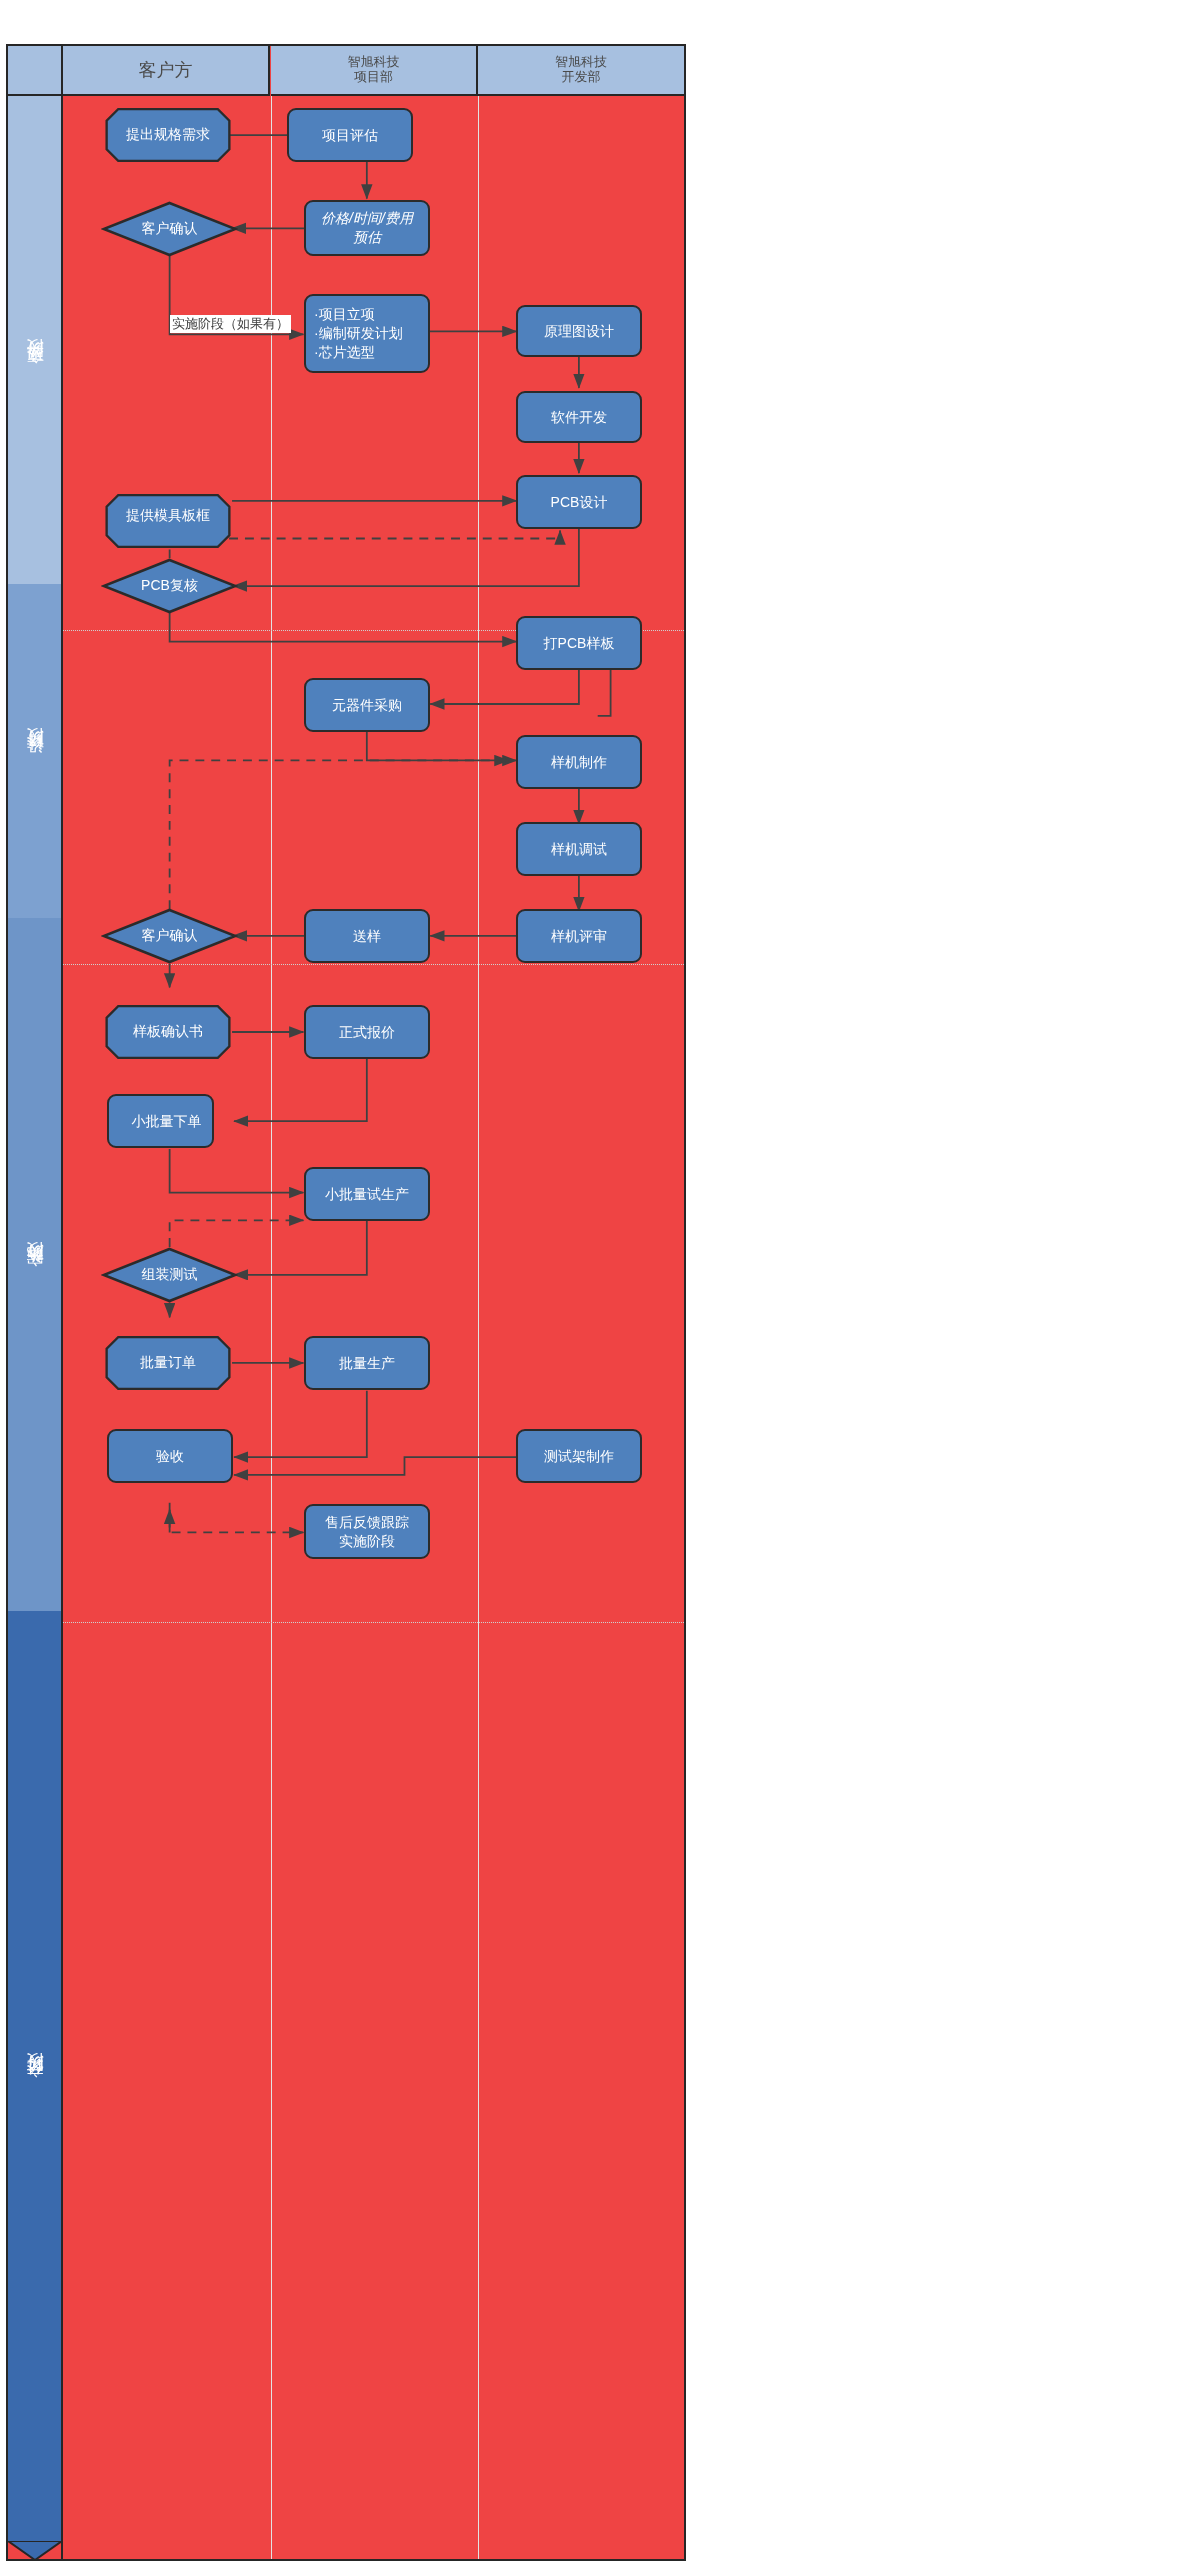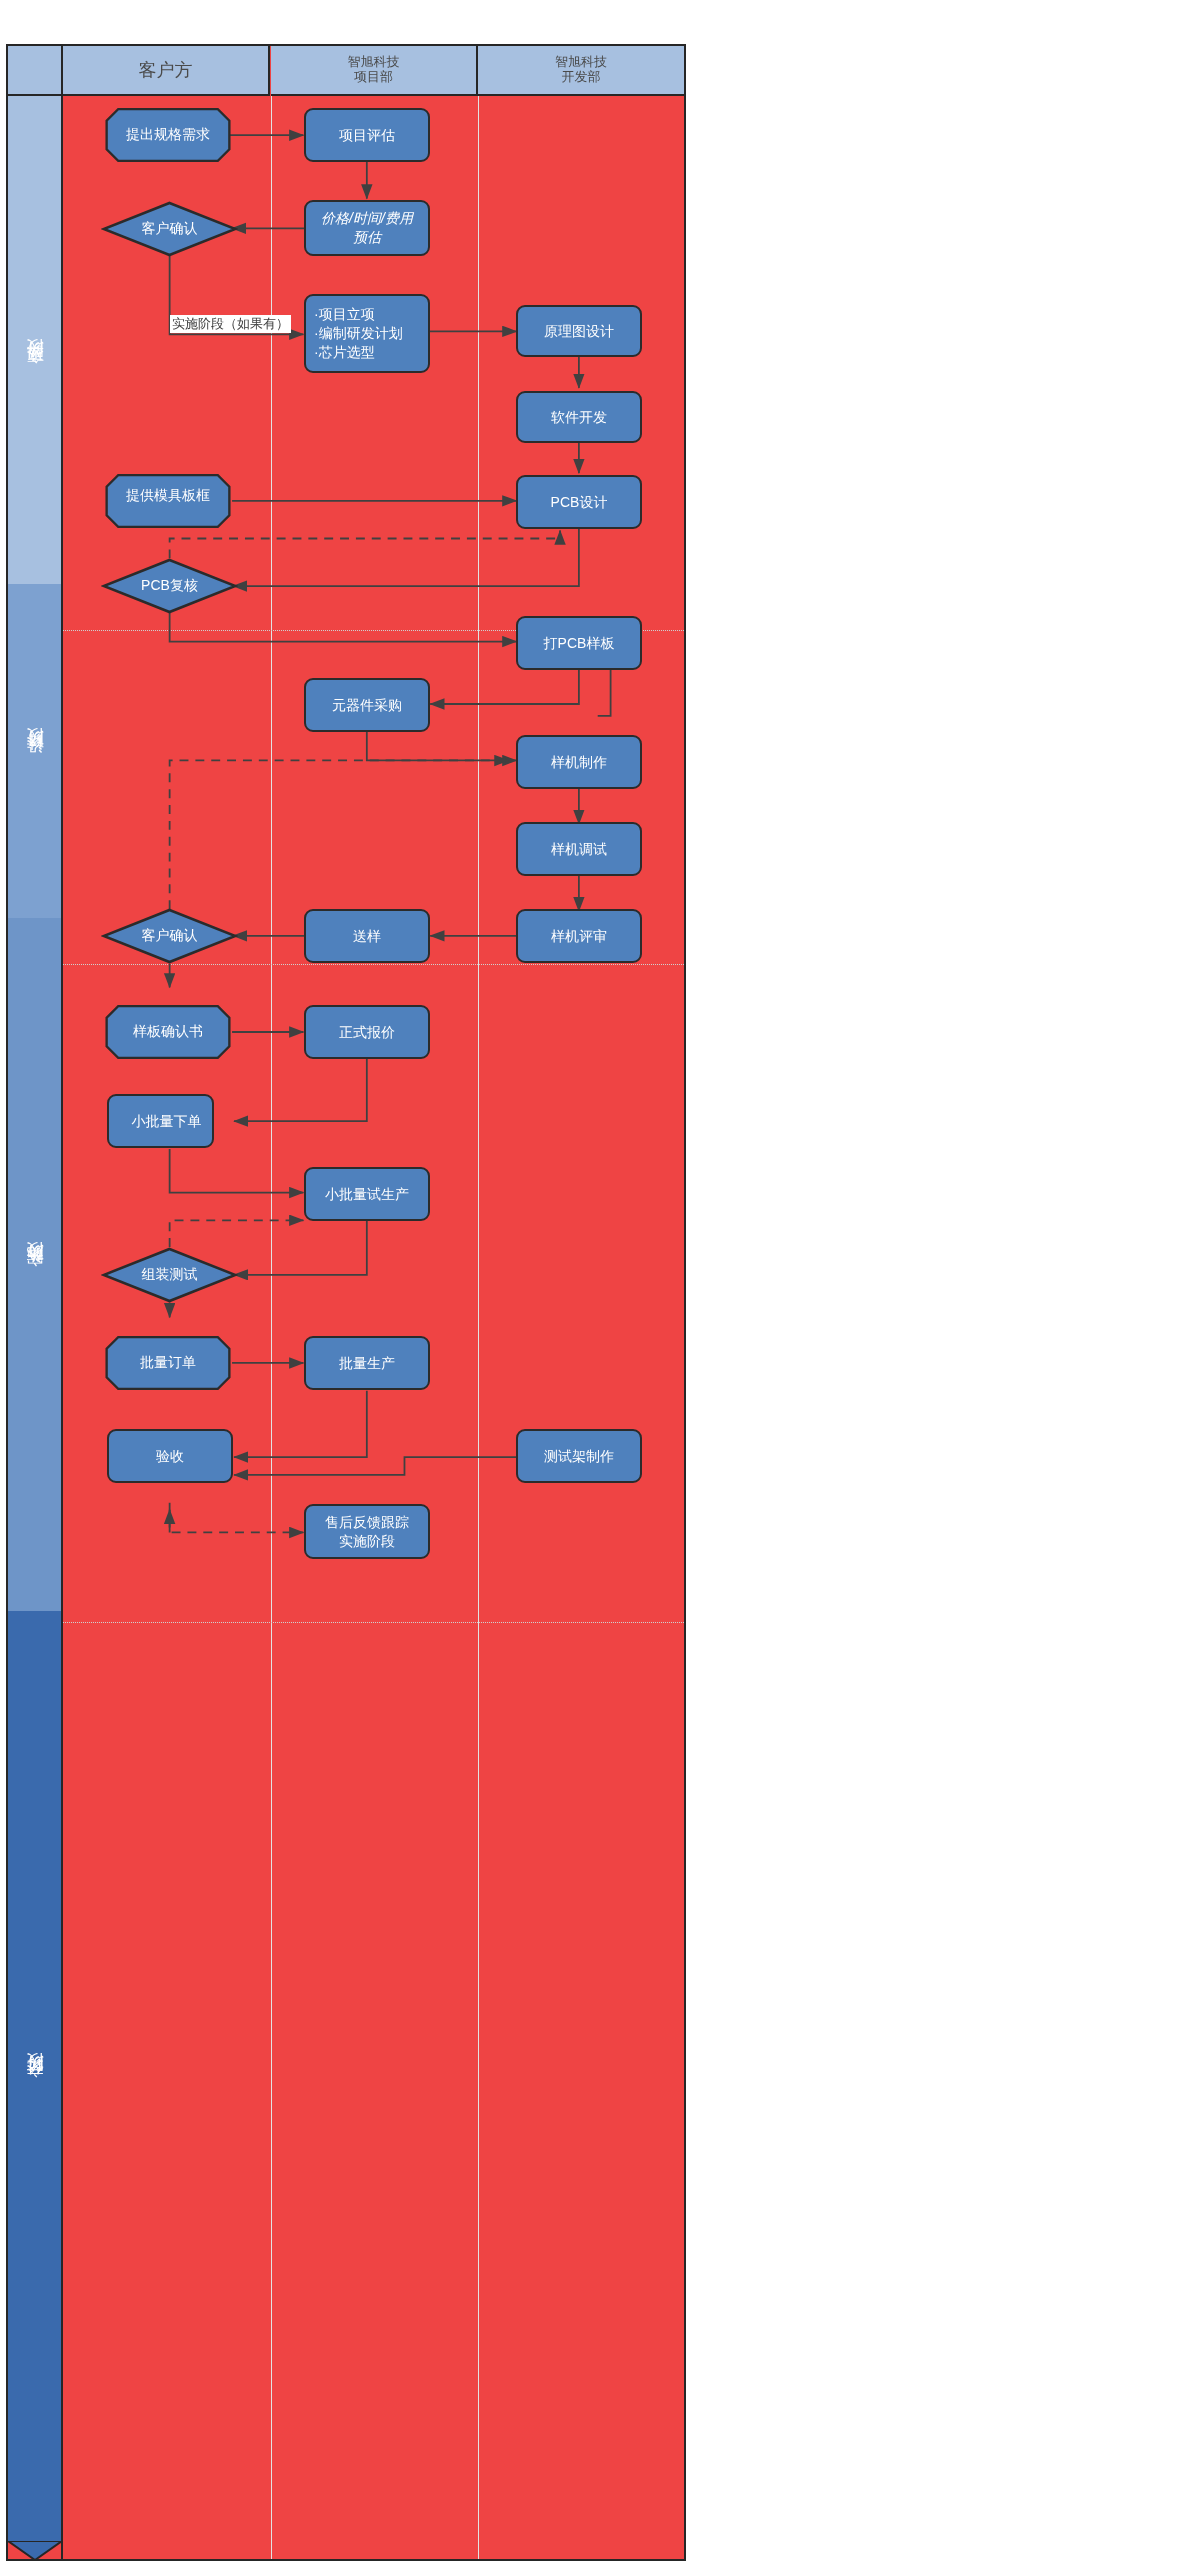--- a/index.html
+++ b/index.html
@@ -201,21 +201,21 @@
       </g>
     </svg>
 
     <div class="oct-wrap" style="left:97px;top:62px;width:126px;height:54px;">
       <svg width="126" height="54" viewBox="0 0 127 55">
         <polygon points="13,1 114,1 126,13 126,42 114,54 13,54 1,42 1,13" fill="#4f81bd" stroke="#2b2b2b" stroke-width="2.4"></polygon>
       </svg>
       <div class="txt">提出规格需求</div>
     </div>
 
-    <div class="node rect" style="left:296px;top:62px;width:126px;height:54px;">
+    <div class="node rect" style="left:279px;top:62px;width:126px;height:54px;">
       <span>项目评估</span>
     </div>
 
     <div class="node rect multiline" style="left:296px;top:154px;width:126px;height:56px;font-style:italic;">
       <span class="lines">
         <span>价格/时间/费用</span>
         <span>预估</span>
       </span>
     </div>
 
@@ -237,21 +237,21 @@
     <div class="elabel" style="left:162px;top:269px;">实施阶段（如果有）</div>
 
     <div class="node rect" style="left:508px;top:259px;width:126px;height:52px;">
       <span>原理图设计</span>
     </div>
 
     <div class="node rect" style="left:508px;top:345px;width:126px;height:52px;">
       <span>软件开发</span>
     </div>
 
-    <div class="oct-wrap" style="left:97px;top:428px;width:126px;height:43px;">
+    <div class="oct-wrap" style="left:97px;top:448px;width:126px;height:43px;">
       <svg width="126" height="54" viewBox="0 0 127 55">
         <polygon points="13,1 114,1 126,13 126,42 114,54 13,54 1,42 1,13" fill="#4f81bd" stroke="#2b2b2b" stroke-width="2.4"></polygon>
       </svg>
       <div class="txt">提供模具板框</div>
     </div>
 
     <div class="node rect" style="left:508px;top:429px;width:126px;height:54px;">
       <span>PCB设计</span>
     </div>
 

